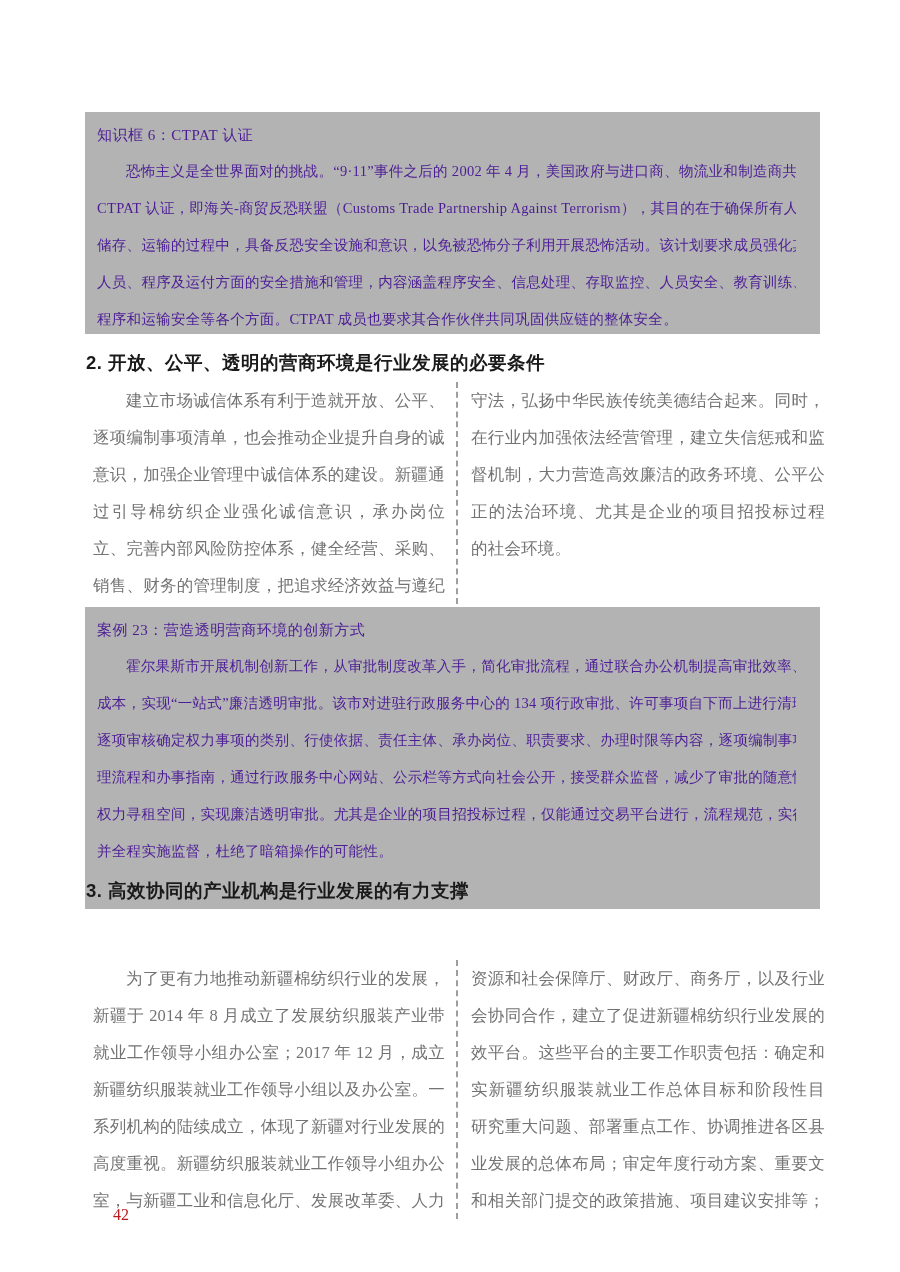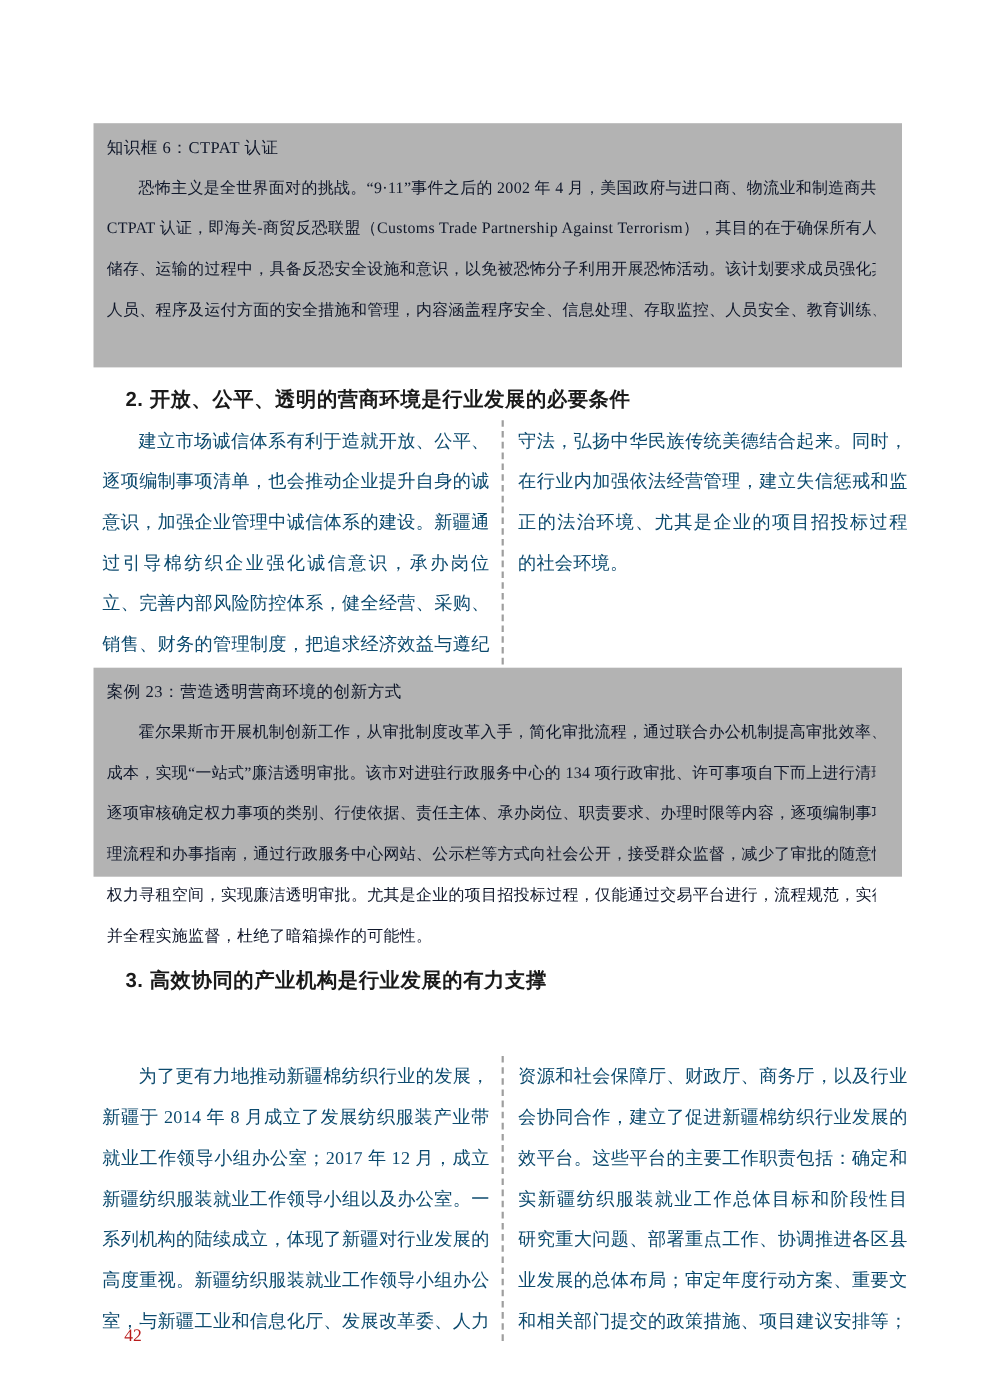--- a/index.html
+++ b/index.html
@@ -12,38 +12,38 @@
     overflow:hidden;
   }
   .page{position:absolute;inset:0;background:#fff;}
 
   
   .graybox{
     position:absolute;left:85px;width:735px;
     background:#b3b3b3;
     box-sizing:border-box;
     padding:12px 24px 0 12px;
-    color:#0f172a;
+    color:#4c1d95;
   }
   .graybox .box-title{
     font-size:15px;line-height:22px;
     letter-spacing:.5px;
   }
   .graybox .box-line{
     font-size:14.5px;line-height:35.5px;
     letter-spacing:.3px;
     white-space:nowrap;
   }
   .graybox .box-para{margin-top:8px;}
   #box1{top:112px;height:222px;}
-  #box2{top:607px;height:190px;}
+  #box2{top:607px;height:302px;}
 
   
   .sec-heading{
-    position:absolute;left:114px;
+    position:absolute;left:86px;
     font-family:"Liberation Sans","DejaVu Sans",sans-serif;
     font-weight:bold;font-size:18.5px;line-height:26px;
     color:#1a1a1a;letter-spacing:.5px;
   }
   #heading2{top:350px;}
   #heading3{top:878px;}
 
   
   .cols{
     position:absolute;left:93px;width:732px;
@@ -52,21 +52,21 @@
   #cols2{top:382px;}
   #cols3{top:960px;justify-content:space-between;}
   .col-left{width:352px;}
   .col-right{
     flex:1;
     border-left:2px dashed #9e9e9e;
     margin-left:11px;padding-left:13px;
   }
   .body-line{
     font-size:16.5px;line-height:37px;
-    color:#0c4a6e;
+    color:#737373;
     letter-spacing:.2px;
     white-space:nowrap;
   }
   .jl{ text-align:justify; text-align-last:justify; white-space:normal; height:37px; overflow:hidden; }
   .indent{text-indent:2em;}
 
   .page-number{
     position:absolute;left:113px;top:1206px;
     font-size:16px;color:#b91c1c;
   }
@@ -76,37 +76,39 @@
 
 <div class="page">
 
   <div class="graybox" id="box1">
     <div class="box-title">知识框 6：CTPAT 认证</div>
     <div class="box-para">
       <div class="box-line jl indent">恐怖主义是全世界面对的挑战。“9·11”事件之后的 2002 年 4 月，美国政府与进口商、物流业和制造商共同推出了</div>
       <div class="box-line jl">CTPAT 认证，即海关-商贸反恐联盟（Customs Trade Partnership Against Terrorism），其目的在于确保所有人员在生产、</div>
       <div class="box-line jl">储存、运输的过程中，具备反恐安全设施和意识，以免被恐怖分子利用开展恐怖活动。该计划要求成员强化其有关设施、</div>
       <div class="box-line jl">人员、程序及运付方面的安全措施和管理，内容涵盖程序安全、信息处理、存取监控、人员安全、教育训练、申报仓单</div>
+      <div class="box-line">程序和运输安全等各个方面。CTPAT 成员也要求其合作伙伴共同巩固供应链的整体安全。</div>
     </div>
   </div>
 
   <div class="sec-heading" id="heading2">2. 开放、公平、透明的营商环境是行业发展的必要条件</div>
 
   <div class="cols" id="cols2">
     <div class="col-left">
       <div class="body-line jl indent">建立市场诚信体系有利于造就开放、公平、</div>
       <div class="body-line jl">逐项编制事项清单，也会推动企业提升自身的诚信</div>
       <div class="body-line jl">意识，加强企业管理中诚信体系的建设。新疆通</div>
       <div class="body-line jl">过引导棉纺织企业强化诚信意识，承办岗位</div>
       <div class="body-line jl">立、完善内部风险防控体系，健全经营、采购、</div>
       <div class="body-line jl">销售、财务的管理制度，把追求经济效益与遵纪</div>
     </div>
     <div class="col-right">
       <div class="body-line jl">守法，弘扬中华民族传统美德结合起来。同时，</div>
       <div class="body-line jl">在行业内加强依法经营管理，建立失信惩戒和监</div>
+      <div class="body-line jl">督机制，大力营造高效廉洁的政务环境、公平公</div>
       <div class="body-line jl">正的法治环境、尤其是企业的项目招投标过程</div>
       <div class="body-line">的社会环境。</div>
     </div>
   </div>
 
   <div class="graybox" id="box2">
     <div class="box-title">案例 23：营造透明营商环境的创新方式</div>
     <div class="box-para">
       <div class="box-line jl indent">霍尔果斯市开展机制创新工作，从审批制度改革入手，简化审批流程，通过联合办公机制提高审批效率、降低行政</div>
       <div class="box-line jl">成本，实现“一站式”廉洁透明审批。该市对进驻行政服务中心的 134 项行政审批、许可事项自下而上进行清理规范，</div>

